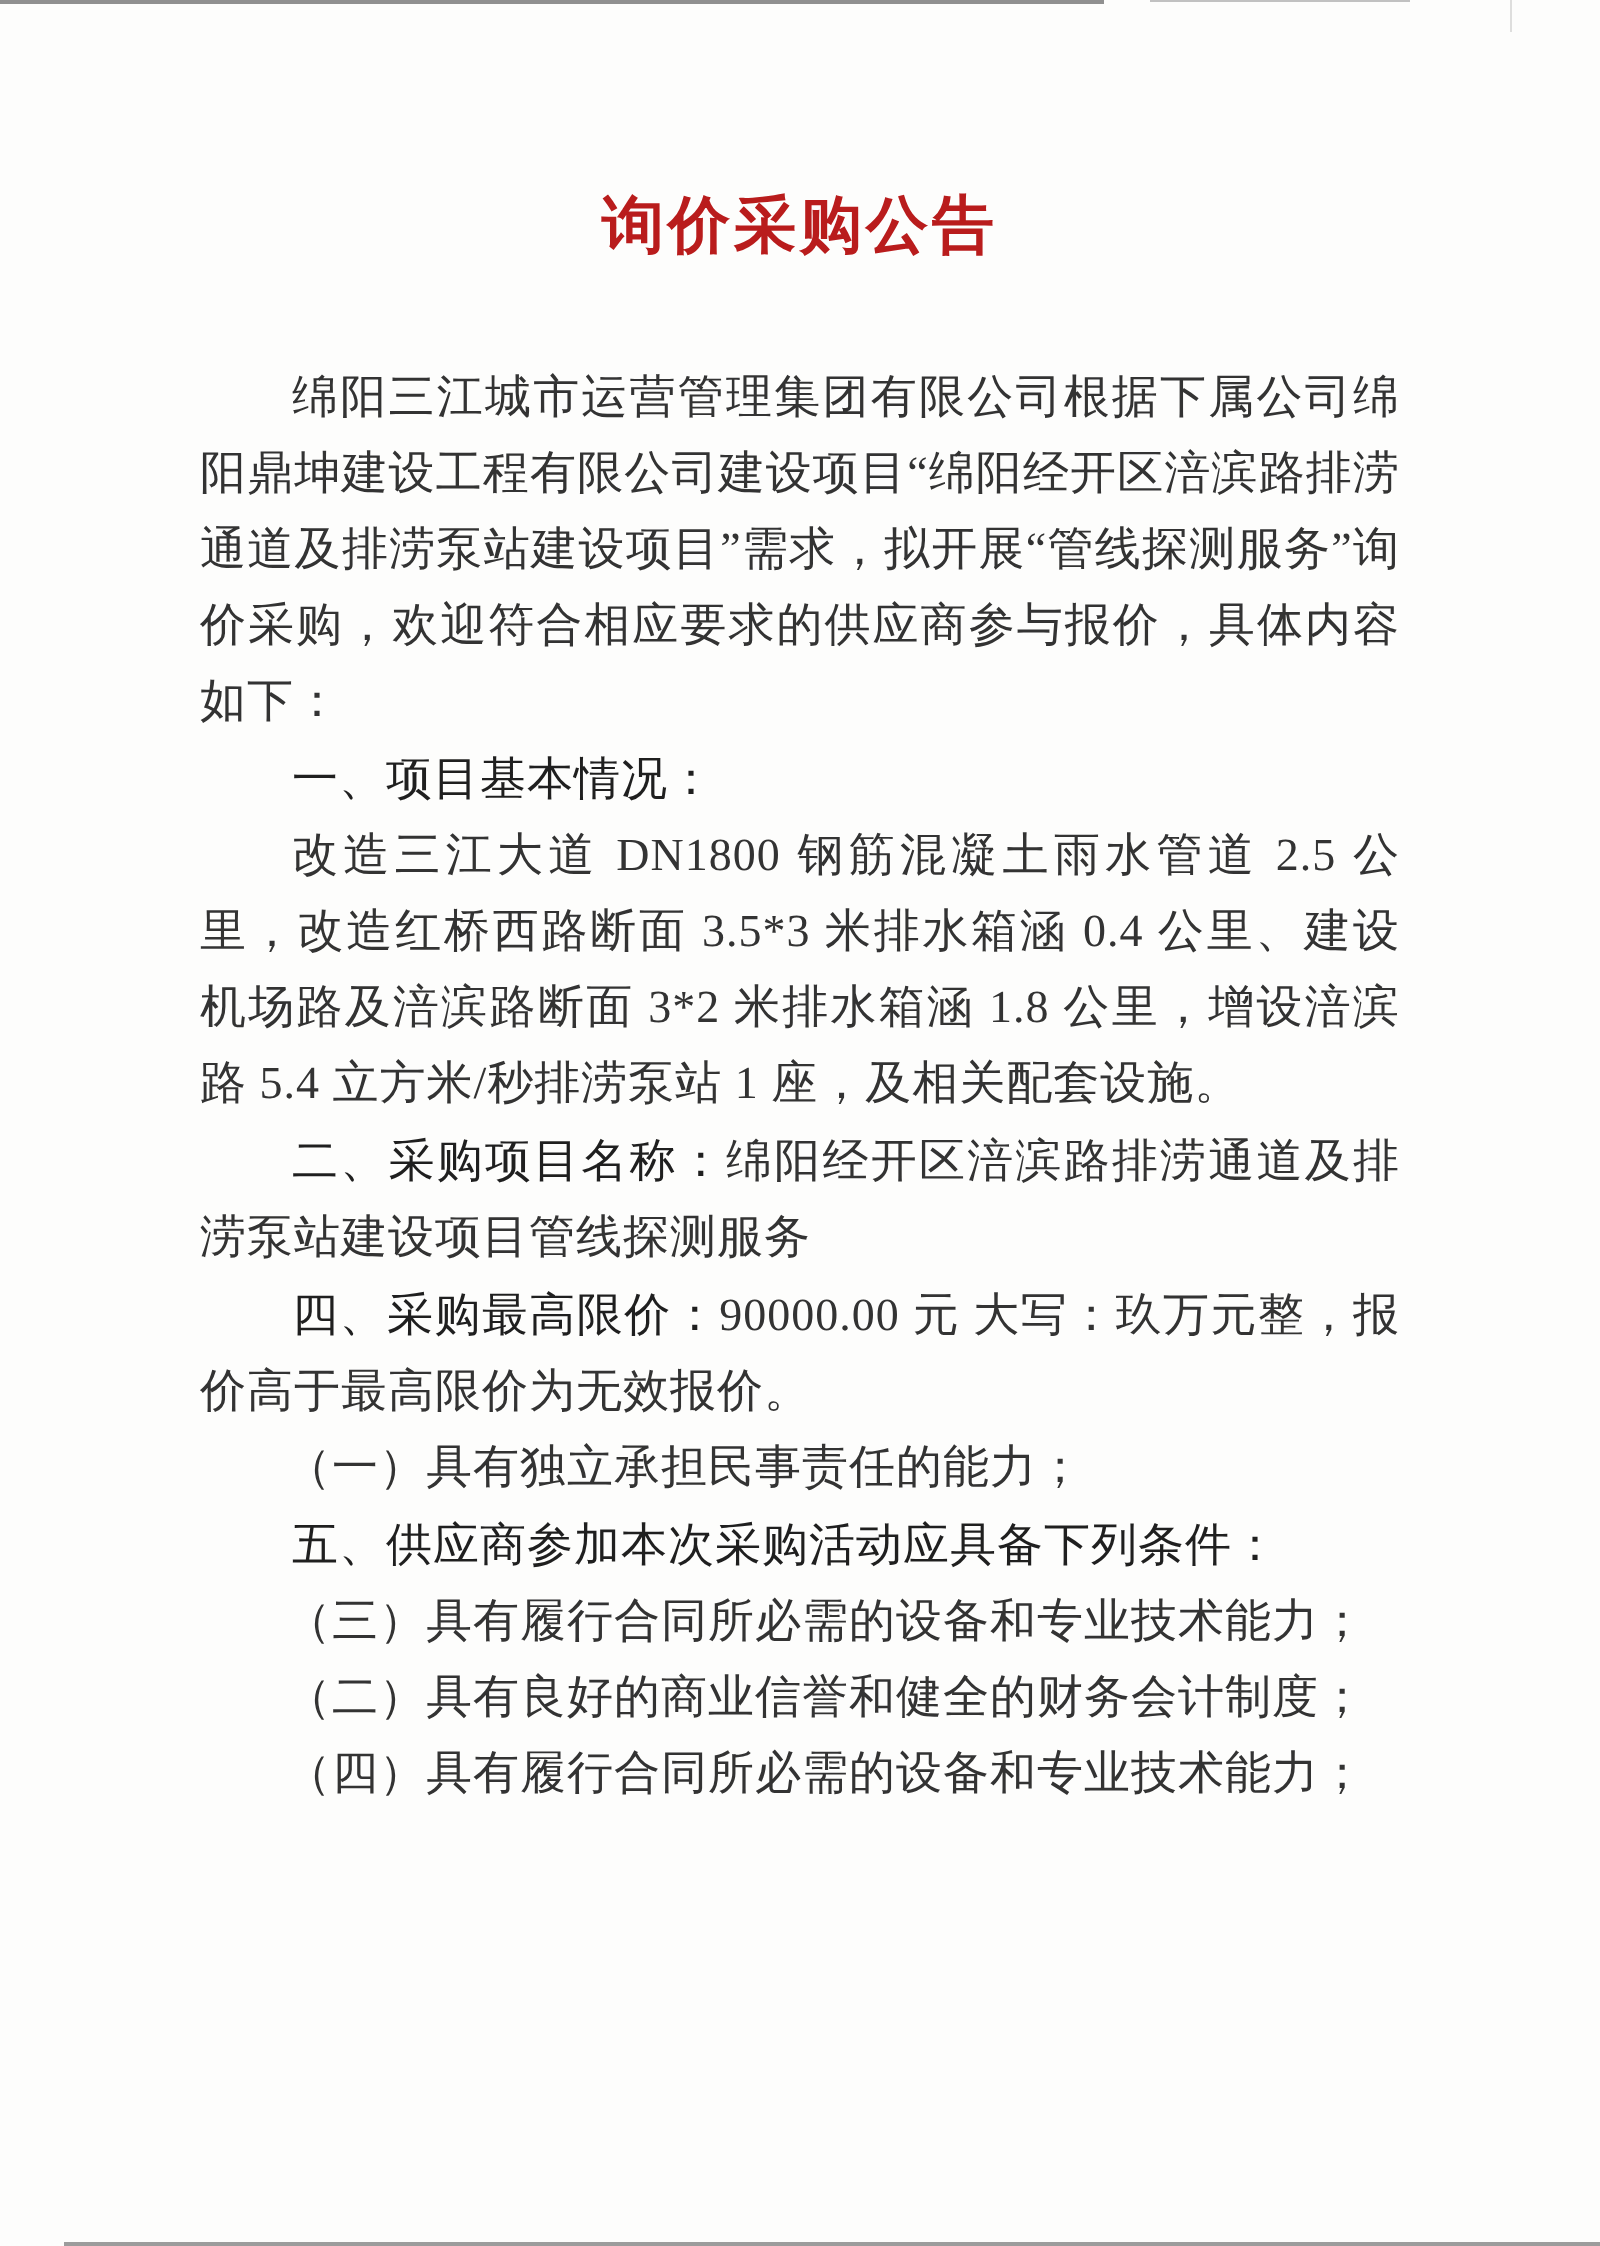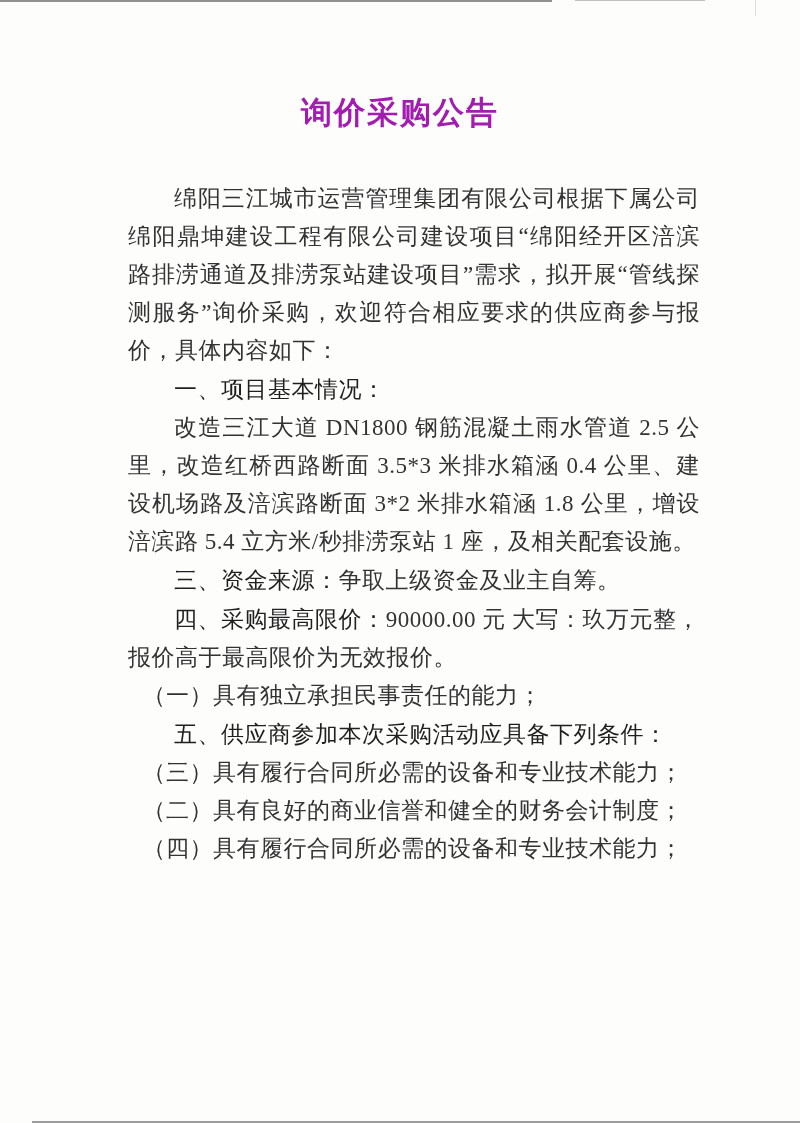--- a/index.html
+++ b/index.html
@@ -42,33 +42,33 @@
     width: 1px; height: 16px;
     background: rgba(0,0,0,0.12);
   }
   .title {
     font-family: "Liberation Serif", "DejaVu Serif", serif;
     font-weight: bold;
     font-size: 31px;
     line-height: 46px;
     letter-spacing: 2px;
     text-align: center;
-    color: #a21caf;
+    color: #b91c1c;
     margin: 0 0 44px 0;
   }
   .para {
     font-family: "Liberation Serif", "DejaVu Serif", serif;
     font-size: 23px;
     line-height: 38px;
     letter-spacing: 0.5px;
     color: #333333;
     text-align: justify;
     margin: 0;
   }
-  .indent { text-indent: 2em; margin-left: 28px; }
+  .indent { text-indent: 2em; }
   .cond   { text-indent: 1.85em; }
   .hd {
     font-family: "Liberation Sans", "DejaVu Sans", sans-serif;
     font-weight: normal;
     color: #1f1f1f;
     letter-spacing: 0.5px;
   }
 </style>
 </head>
 <body>
@@ -81,22 +81,22 @@
   <div class="edge-bottom"></div>
 
   <h1 class="title">询价采购公告</h1>
 
   <p class="para indent">绵阳三江城市运营管理集团有限公司根据下属公司绵阳鼎坤建设工程有限公司建设项目“绵阳经开区涪滨路排涝通道及排涝泵站建设项目”需求，拟开展“管线探测服务”询价采购，欢迎符合相应要求的供应商参与报价，具体内容如下：</p>
 
   <p class="para indent"><span class="hd">一、项目基本情况：</span></p>
 
   <p class="para indent">改造三江大道 DN1800 钢筋混凝土雨水管道 2.5 公里，改造红桥西路断面 3.5*3 米排水箱涵 0.4 公里、建设机场路及涪滨路断面 3*2 米排水箱涵 1.8 公里，增设涪滨路 5.4 立方米/秒排涝泵站 1 座，及相关配套设施。</p>
 
+  <p class="para indent"><span class="hd">二、采购项目名称：</span><span>绵阳经开区涪滨路排涝通道及排涝泵站建设项目管线探测服务</span></p>
 
-  <p class="para indent"><span class="hd">三、资金来源：</span><span>争取上级资金及业主自筹。</span></p>
 
   <p class="para indent"><span class="hd">四、采购最高限价：</span><span>90000.00 元 大写：玖万元整，报价高于最高限价为无效报价。</span></p>
 
   <p class="para cond">（一）具有独立承担民事责任的能力；</p>
 
   <p class="para indent"><span class="hd">五、供应商参加本次采购活动应具备下列条件：</span></p>
 
   <p class="para cond">（三）具有履行合同所必需的设备和专业技术能力；</p>
 
   <p class="para cond">（二）具有良好的商业信誉和健全的财务会计制度；</p>

